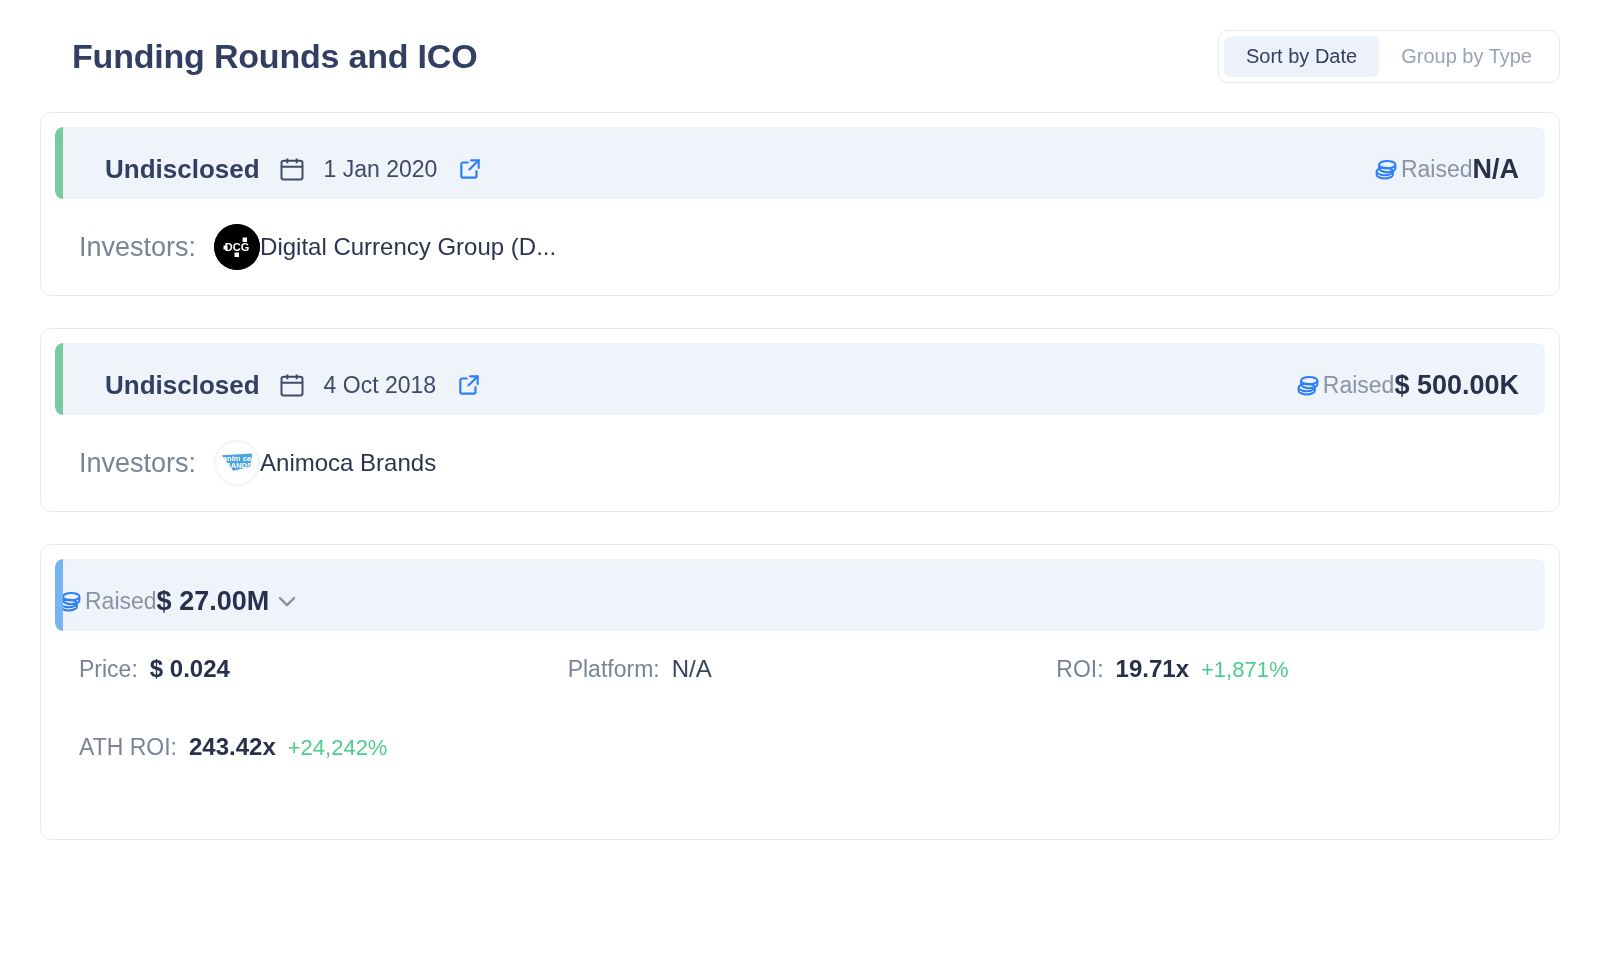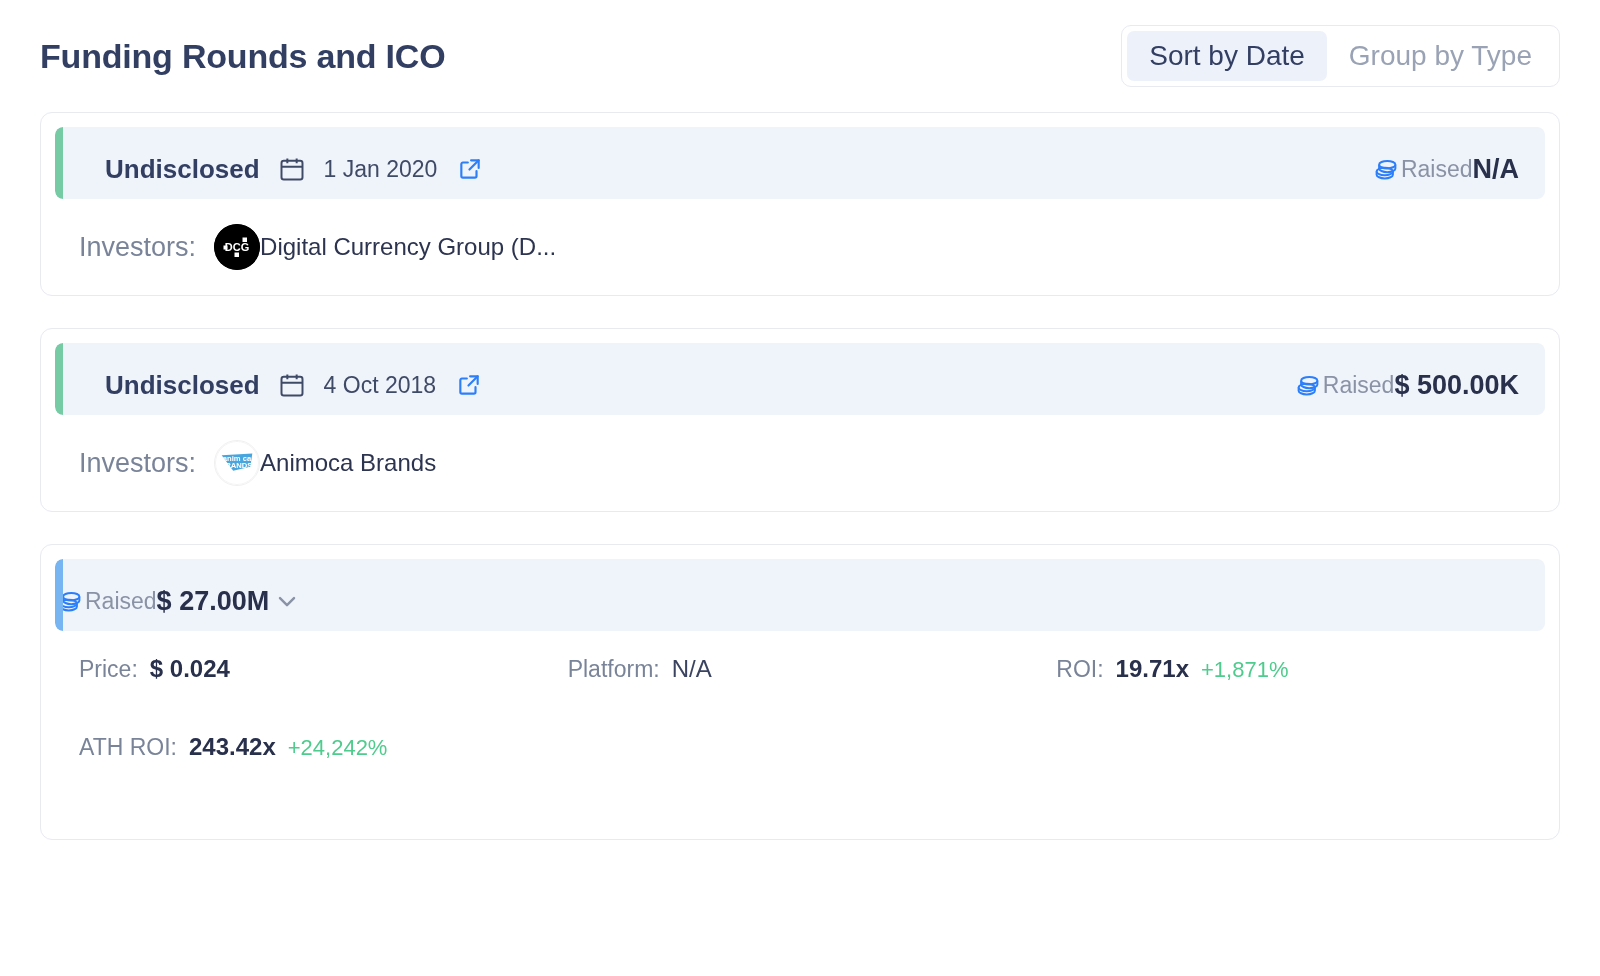--- a/index.html
+++ b/index.html
@@ -19,38 +19,39 @@
     position: relative;
     overflow: hidden;
   }
 
   
   .page-header {
     height: 112px;
     display: flex;
     align-items: center;
     justify-content: space-between;
+    margin-left: 32px;
   }
   .page-title {
     font-size: 34px;
     font-weight: bold;
     color: #323F63;
     letter-spacing: -0.2px;
     margin: 0;
   }
   .toggle-group {
     display: flex;
     align-items: center;
     border: 1px solid #E7EAF1;
     border-radius: 10px;
     padding: 5px;
     background: #ffffff;
   }
   .toggle-btn {
-    font-size: 28px;
+    font-size: 20px;
     padding: 9px 22px;
     border-radius: 7px;
     color: #9AA3B5;
     white-space: nowrap;
     cursor: pointer;
     background: transparent;
     border: none;
     font-family: inherit;
   }
   .toggle-btn.active {

